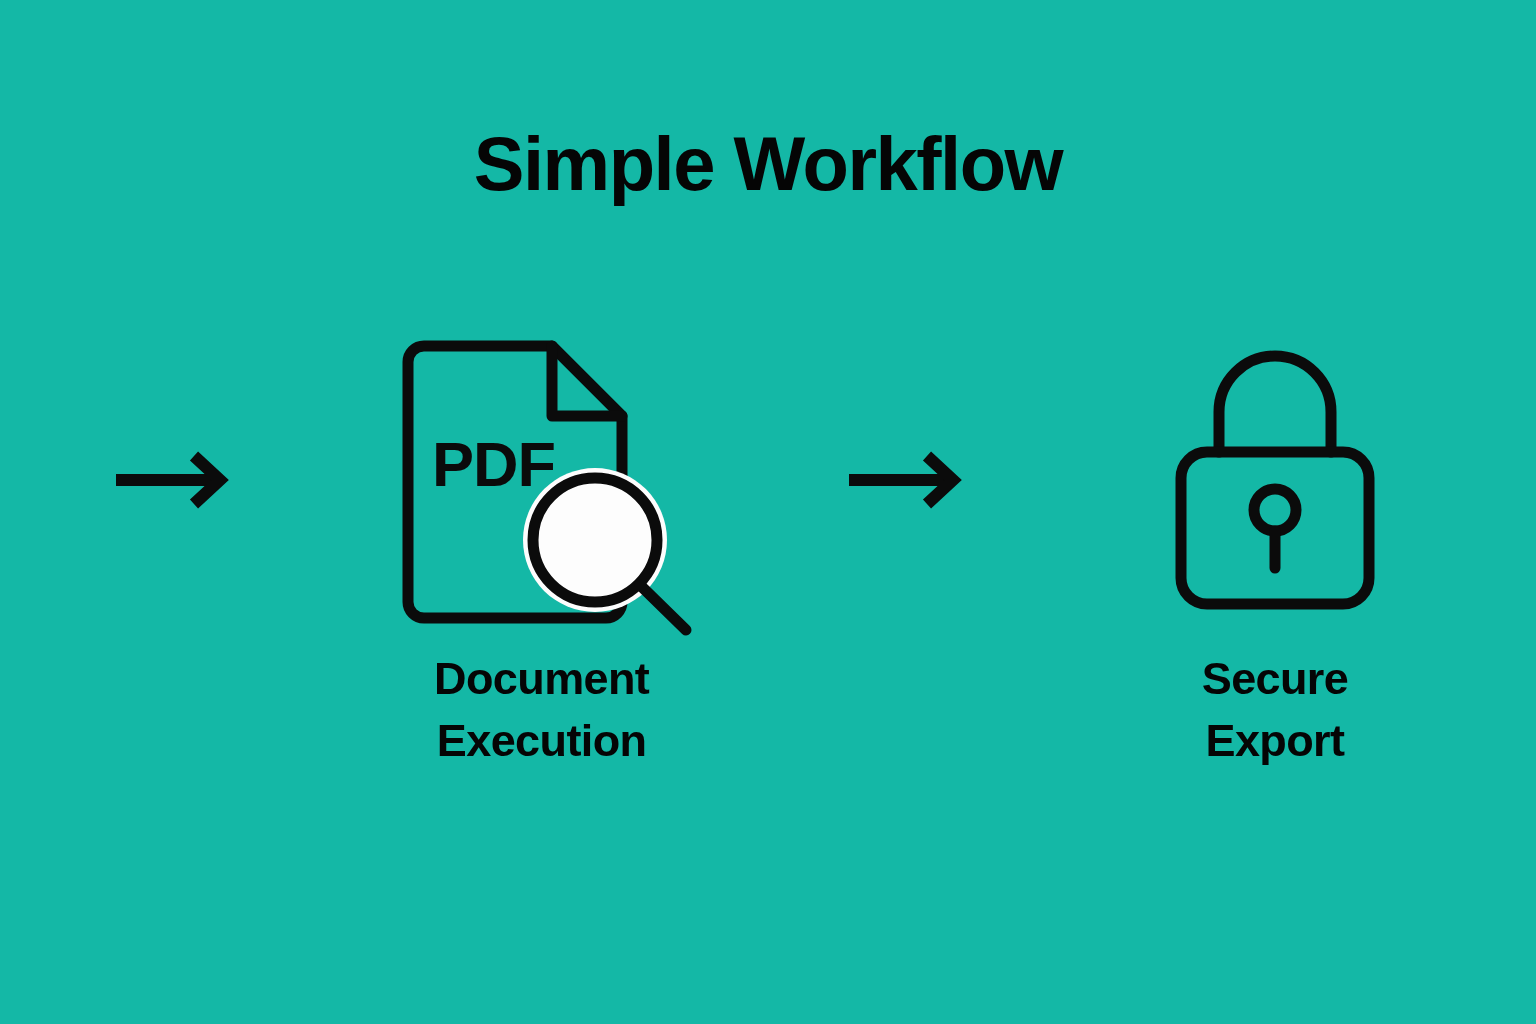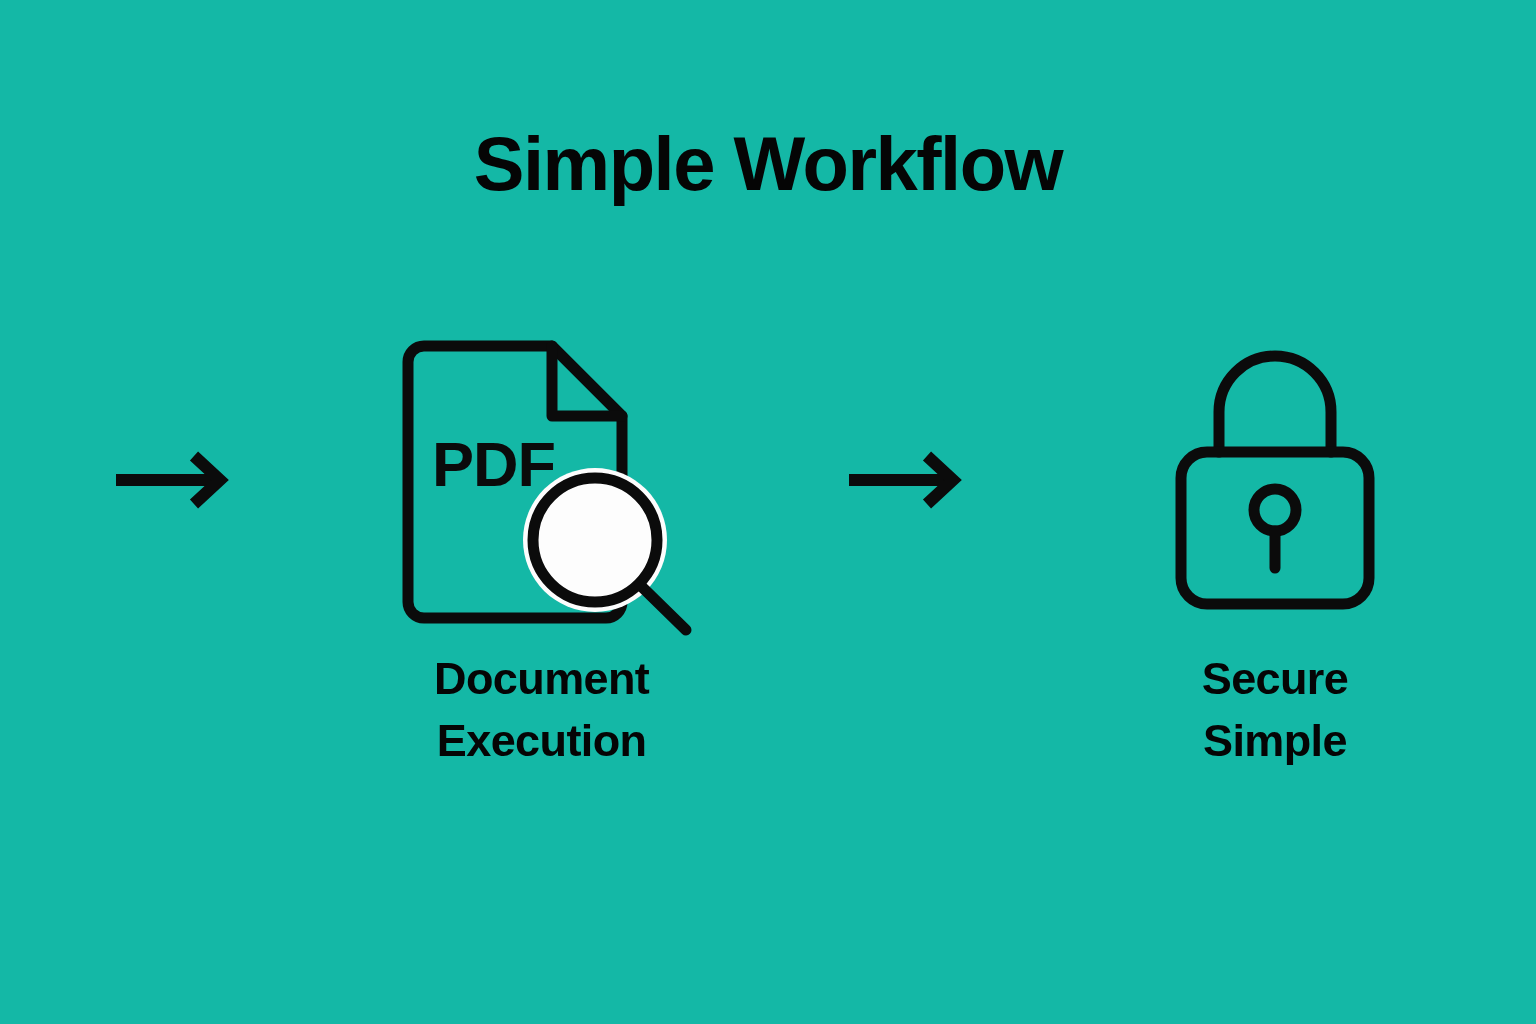--- a/index.html
+++ b/index.html
@@ -169,17 +169,17 @@
                    L 166 112"></path>
 
           <rect class="stroke" x="16" y="112" width="188" height="152" rx="26" ry="26"></rect>
 
           <circle class="stroke" cx="110" cy="170" r="21"></circle>
 
           <line class="stroke" x1="110" y1="191" x2="110" y2="228"></line>
         </svg>
       </div>
       <div class="step-label">Secure
-Simple</div>
+Export</div>
     </div>
 
   </div>
 </div>
 
 </body></html>

